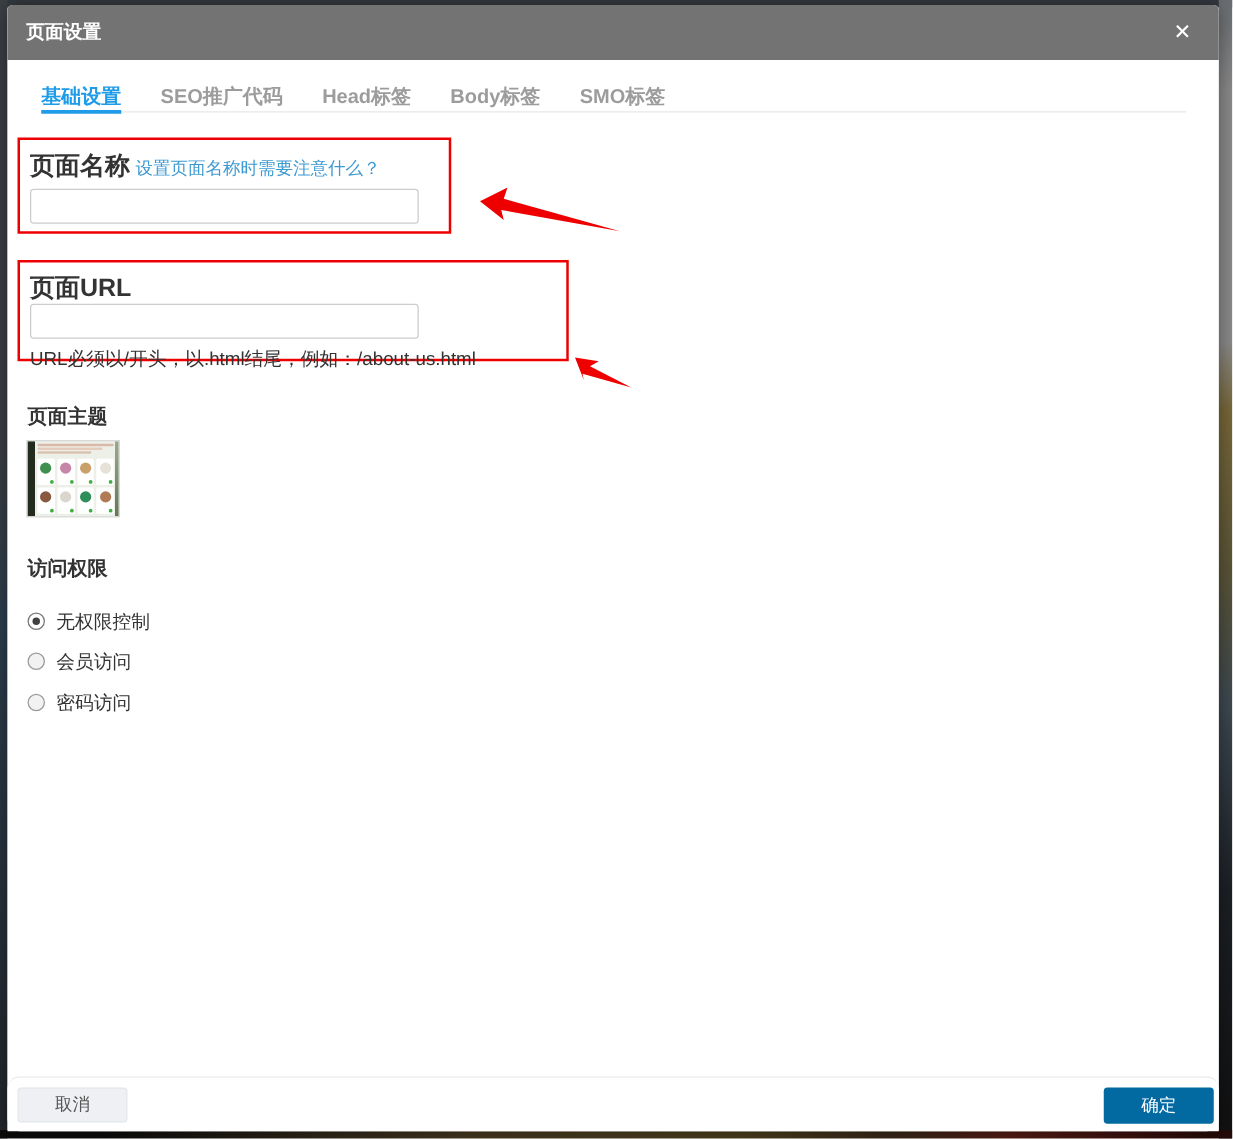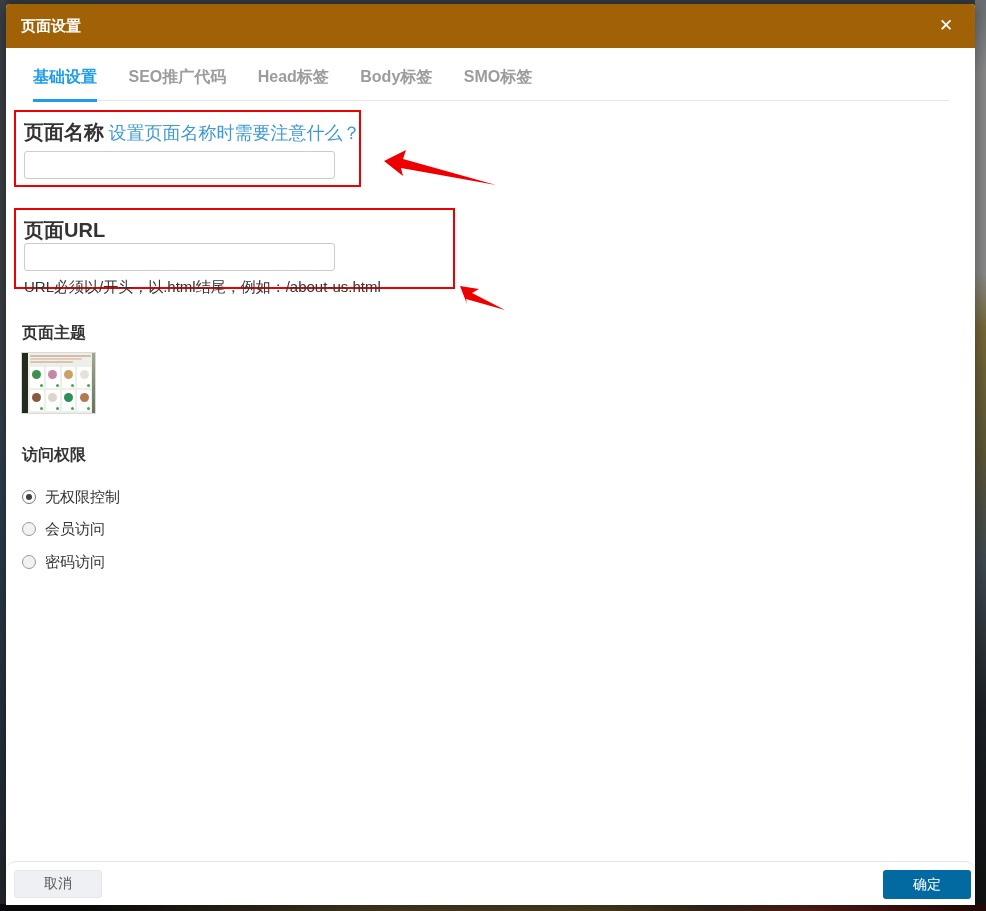--- a/index.html
+++ b/index.html
@@ -13,41 +13,41 @@
   .bg-left   { position:absolute; left:0; top:0; width:6px; height:911px;
                background:linear-gradient(#3c4146 0%,#3c4146 40%,#2d4050 55%,#23282d 100%); }
   .bg-right  { position:absolute; left:975px; top:0; width:11px; height:911px;
                background:linear-gradient(#6b6f73 0%,#8d8d8d 8%,#8d8d8d 30%,#7a6a3a 36%,#5c5638 50%,#3f4a52 62%,#1d2126 78%,#111 100%); }
   .bg-bottom { position:absolute; left:0; top:904px; width:986px; height:7px;
                background:linear-gradient(90deg,#0c0c0c 0%,#0c0c0c 8%,#2a2318 22%,#4a3c22 38%,#51431f 60%,#3a2a1a 72%,#5a1f16 82%,#3a0f0c 94%,#220b08 100%); }
 
   
   .modal { position:absolute; left:6px; top:4px; width:969px; height:901px; background:#fff;
            border-radius:4px 4px 0 0; box-shadow:0 2px 18px rgba(0,0,0,.45); }
-  .modal-header { position:relative; height:44px; background:#a16207; border-radius:4px 4px 0 0; }
+  .modal-header { position:relative; height:44px; background:#737373; border-radius:4px 4px 0 0; }
   .modal-title  { position:absolute; left:15px; top:0; line-height:44px; color:#fff;
                   font-size:15px; font-weight:bold; }
   .modal-close  { position:absolute; right:14px; top:0; width:30px; line-height:44px; text-align:center;
                   color:#fff; font-size:17px; cursor:pointer; }
 
   
   .tabbar { margin:19px 26px 0 27px; border-bottom:1px solid #e7e7e7; }
   .tab { display:inline-block; font-size:16px; font-weight:bold; color:#9c9c9c;
-         padding-bottom:11px; margin-right:27px; cursor:pointer; }
+         margin-right:27px; cursor:pointer; }
   .tab.active { color:#1e9be9; border-bottom:3px solid #1e9be9; margin-bottom:-2px; }
 
   .modal-body { position:absolute; left:0; top:44px; right:0; bottom:44px; }
 
   
   .red-box { position:absolute; border:2px solid #ee0000; }
   .box-name { left:8px; top:62px; width:347px; height:77px; }
   .box-url  { left:8px; top:160px; width:441px; height:81px; }
 
   .field-label { font-size:20px; font-weight:bold; color:#333; }
-  .help-link { font-size:18px; color:#3d9ad1; cursor:pointer; }
+  .help-link { font-size:14px; color:#3d9ad1; cursor:pointer; }
   .txt-input { width:311px; height:28px; border:1px solid #ccc; border-radius:3px;
                font-size:14px; padding:0 8px; color:#333; background:#fff; outline:none; }
 
   .box-name .row1 { position:absolute; left:8px; top:7px; white-space:nowrap; }
   .box-name .txt-input { position:absolute; left:8px; top:39px; }
 
   .box-url .field-label { position:absolute; left:8px; top:7px; }
   .box-url .txt-input   { position:absolute; left:8px; top:33px; }
   .box-url .url-hint    { position:absolute; left:8px; top:68px; font-size:15px; color:#333; white-space:nowrap; }
 

